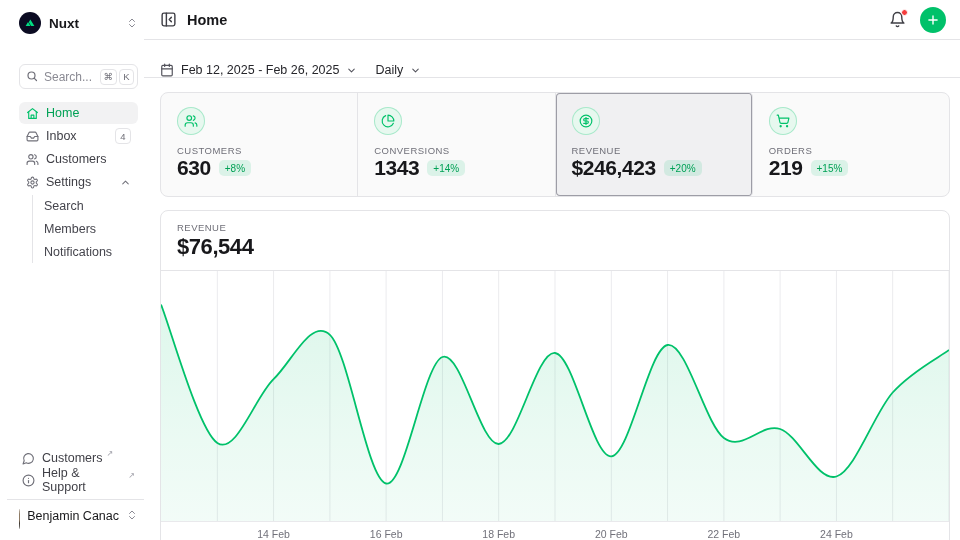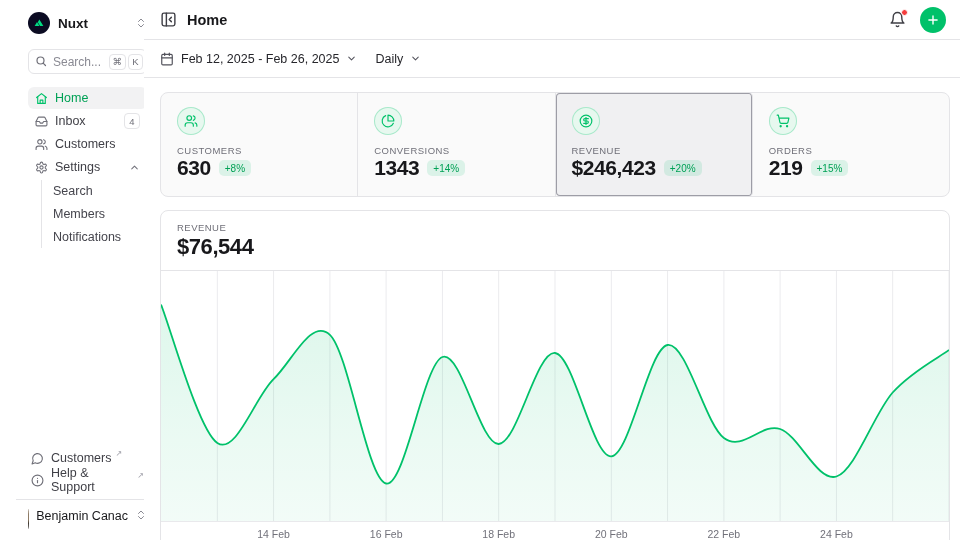--- a/index.html
+++ b/index.html
@@ -7,26 +7,26 @@
     font-family:"Liberation Sans", sans-serif; color:#18181b;
     -webkit-font-smoothing:antialiased; }
   :root{
     --accent:#00c16a; --accent-text:#00a155; --accent-soft:rgba(0,193,106,.12);
     --border:#e4e4e7; --grid:#ececef; --muted:#71717a; --text2:#3f3f46;
     --danger:#f43d3d;
   }
   svg.ic{ display:block; flex:none; }
 
   
-  .sidebar{ position:absolute; left:16px; top:0; bottom:0; width:144px; background:#fff;
+  .sidebar{ position:absolute; left:7px; top:0; bottom:0; width:144px; background:#fff;
     border-right:1px solid var(--border); display:flex; flex-direction:column; padding:10px 12px 0; }
   .ws-row{ display:flex; align-items:center; gap:8px; height:26px; border-radius:6px; cursor:pointer; }
   .ws-logo{ width:22px; height:22px; border-radius:50%; background:#0b0b22; display:flex; align-items:center; justify-content:center; }
   .ws-name{ font-size:13.5px; font-weight:700; flex:1; }
-  .search-wrap{ position:relative; margin-top:13px; }
+  .search-wrap{ position:relative; margin-top:28px; }
   .search-input{ width:100%; height:25px; border:1px solid var(--border); border-radius:6px;
     padding:0 38px 0 24px; font-size:12px; color:#3f3f46; background:#fff; outline:none;
     font-family:"Liberation Sans", sans-serif; }
   .search-input::placeholder{ color:#8a8a93; }
   .search-ic{ position:absolute; left:7px; top:6px; color:#6f6f78; }
   .kbds{ position:absolute; right:4px; top:4.5px; display:flex; gap:2px; }
   .kbd{ min-width:15px; height:16px; padding:0 3px; border:1px solid var(--border); border-radius:4px;
     background:#fff; font-size:9.5px; color:#6f6f78; display:flex; align-items:center; justify-content:center; }
   .nav{ margin-top:13px; }
   .nav-item{ display:flex; align-items:center; gap:7px; height:22px; padding:0 7px; border-radius:6px;
@@ -54,21 +54,21 @@
   
   .main{ position:absolute; left:144px; top:0; right:0; bottom:0; background:#fff; }
   .main-header{ height:40px; border-bottom:1px solid var(--border); display:flex; align-items:center; padding:0 14px 0 16px; }
   .panel-btn{ color:#3f3f46; cursor:pointer; display:flex; }
   .page-title{ font-size:14.5px; font-weight:700; margin-left:10px; flex:1; }
   .bell-wrap{ position:relative; cursor:pointer; color:#3f3f46; display:flex; margin-right:14px; }
   .bell-dot{ position:absolute; top:-2px; right:-2px; width:7px; height:7px; border-radius:50%;
     background:var(--danger); border:1.5px solid #fff; }
   .add-btn{ width:26px; height:26px; border-radius:50%; background:var(--accent); border:none; cursor:pointer;
     display:flex; align-items:center; justify-content:center; color:#fff; }
-  .toolbar{ height:38px; border-bottom:1px solid var(--border); display:flex; align-items:center; gap:18px; padding:0 16px; }
+  .toolbar{ height:38px; border-bottom:1px solid var(--border); display:flex; align-items:flex-end; gap:18px; padding:0 16px; }
   .tb-btn{ display:flex; align-items:center; gap:7px; font-size:12.5px; font-weight:500; color:#26262b; cursor:pointer; }
   .tb-btn .ic{ color:#52525b; }
 
   .content{ padding:14px 10px 0 16px; }
 
   
   .stats-row{ display:flex; border:1px solid var(--border); border-radius:8px; background:#fafafa; height:105px; }
   .stat-card{ flex:1; padding:14px 16px; border-right:1px solid var(--border); cursor:pointer; position:relative; }
   .stat-card:last-child{ border-right:none; border-radius:0 8px 8px 0; }
   .stat-card:first-child{ border-radius:8px 0 0 8px; }

